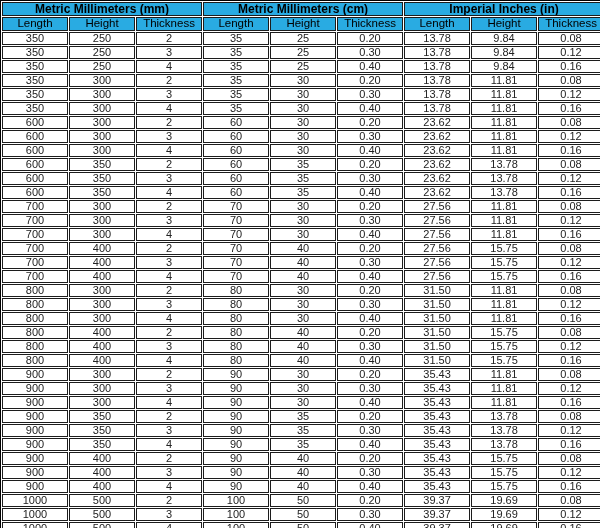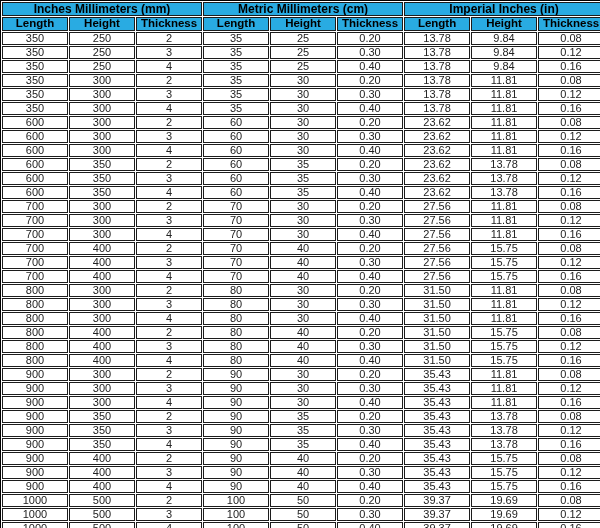--- a/index.html
+++ b/index.html
@@ -36,21 +36,21 @@
   tr.section-row th {
     background: #29ABE2;
     color: #000000;
     font-weight: bold;
     font-size: 12px;
     height: 12px;
   }
   tr.colhead-row th {
     background: #29ABE2;
     color: #000000;
-    font-weight: bold;
+    font-weight: normal;
     font-size: 11.5px;
     height: 12px;
   }
   table.conv td {
     background: #ffffff;
     color: #222222;
     font-size: 11px;
     font-weight: normal;
   }
 </style>
@@ -65,21 +65,21 @@
         <col style="width:66px">
       <col style="width:66px">
         <col style="width:66px">
         <col style="width:66px">
       <col style="width:66px">
         <col style="width:66px">
         <col style="width:66px">
     </colgroup>
     <thead>
       <tr class="section-row">
-        <th colspan="3">Inches Millimeters (mm)</th>
+        <th colspan="3">Metric Millimeters (mm)</th>
         <th colspan="3">Metric Millimeters (cm)</th>
         <th colspan="3">Imperial Inches (in)</th>
       </tr>
       <tr class="colhead-row">
         <th>Length</th>
         <th>Height</th>
         <th>Thickness</th>
         <th>Length</th>
         <th>Height</th>
         <th>Thickness</th>

